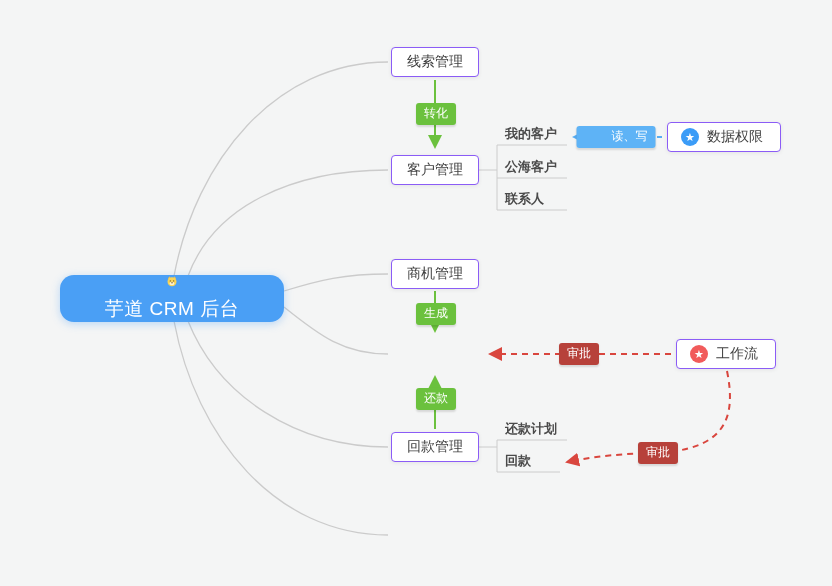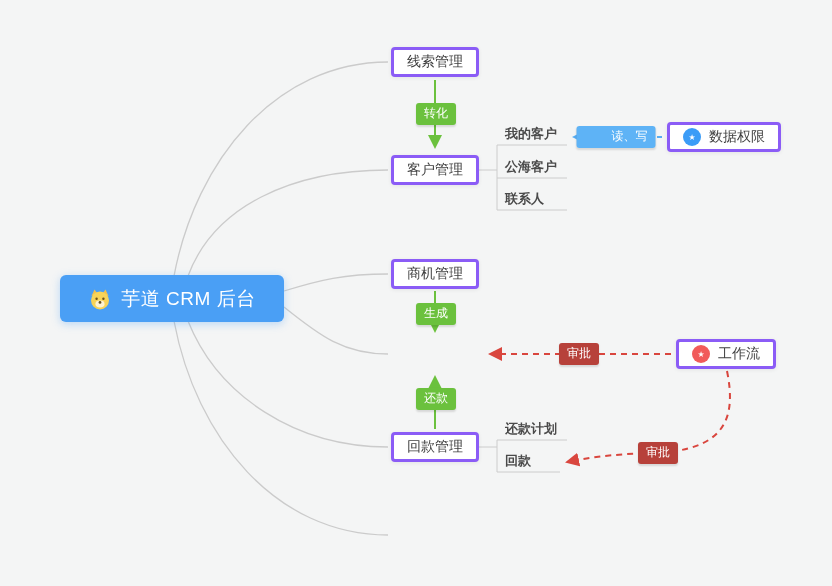--- a/index.html
+++ b/index.html
@@ -10,32 +10,33 @@
   .canvas{
     position:relative;
     width:832px;height:586px;
     background:#f4f5f5;
     overflow:hidden;
   }
   .layer{position:absolute;left:0;top:0;}
   
   .root{
     position:absolute;left:60px;top:275px;width:224px;height:47px;
-    background:#4a9ff5;border-radius:6px;
+    background:#4a9ff5;border-radius:14px;
     display:flex;align-items:center;justify-content:center;gap:9px;
     color:#fff;font-size:19px;letter-spacing:.5px;
     box-shadow:0 2px 8px rgba(74,159,245,.35);
+    flex-direction:column;
   }
   
   .node{
     position:absolute;width:88px;height:30px;
-    background:#fff;border:3px solid #8b5cf6;border-radius:4px;
+    background:#fff;border:1px solid #8b5cf6;border-radius:4px;
     box-shadow:0 1px 4px rgba(0,0,0,.07);
     display:flex;align-items:center;justify-content:center;
-    font-size:14px;color:#3f3f3f;box-sizing:border-box;font-family:Liberation Mono, monospace;
+    font-size:14px;color:#3f3f3f;box-sizing:border-box;
   }
   .node.wide{width:auto;padding:0 13px;gap:8px;justify-content:flex-start;}
   .star-icon{
     width:18px;height:18px;border-radius:50%;
     display:flex;align-items:center;justify-content:center;
     color:#fff;font-size:11px;line-height:1;flex:0 0 18px;
   }
   .star-blue{background:#3b9cf7;}
   .star-red{background:#f15b5b;}
   

